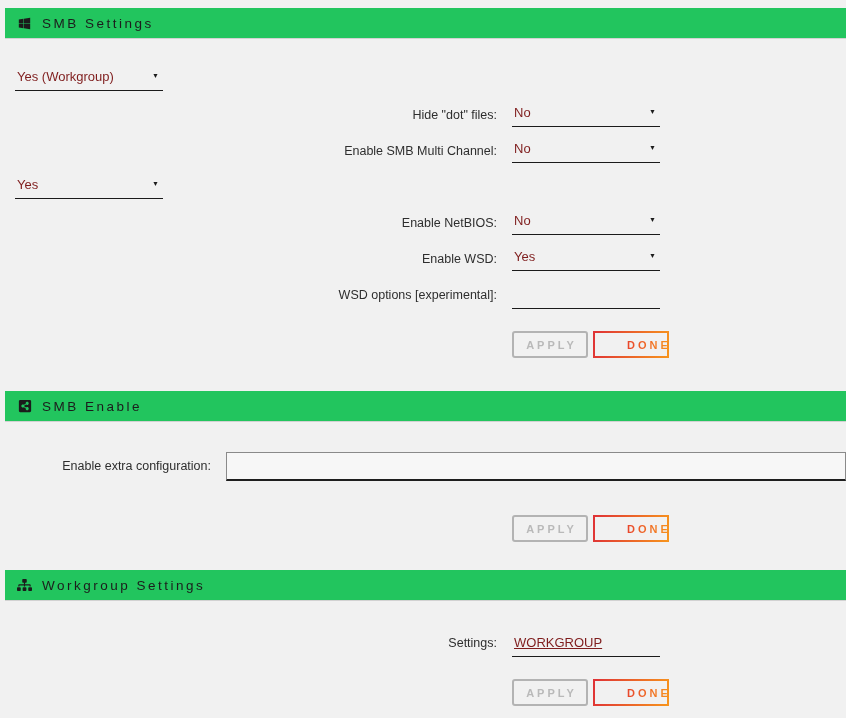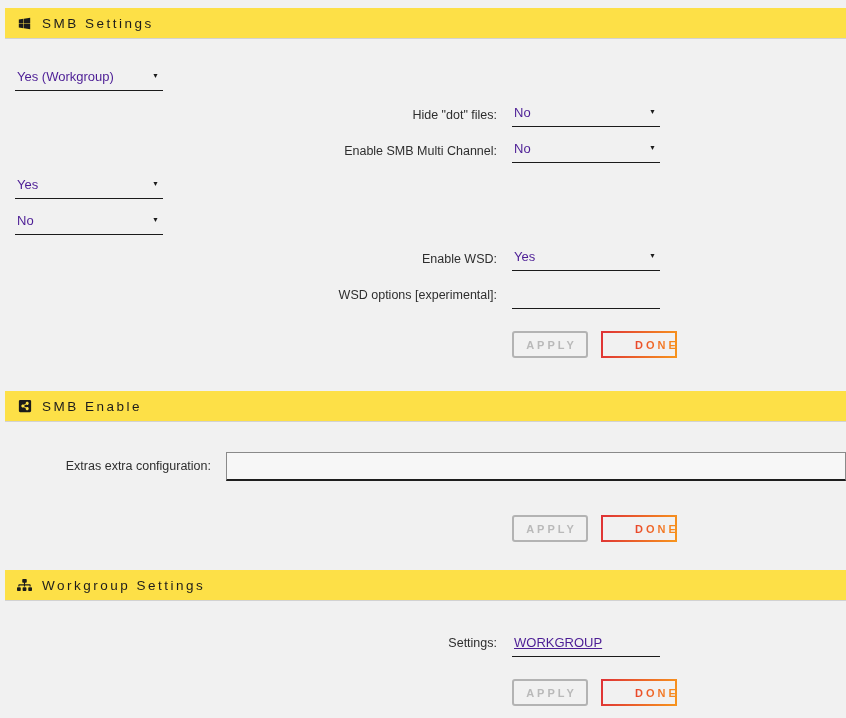--- a/index.html
+++ b/index.html
@@ -8,21 +8,21 @@
     background:#f1f1f1;
     font-family:"Liberation Sans", sans-serif;
     color:#2b2b2b;
   }
   .top-spacer { height:8px; }
 
   
   .section-header {
     margin-left:5px;
     height:31px;
-    background:#fde047;
+    background:#22c55e;
     border-bottom:1px solid #d2d2d2;
     display:flex;
     align-items:center;
     padding-left:12px;
   }
   .section-header .hdr-icon {
     width:15px; height:15px;
     display:inline-flex; align-items:center; justify-content:center;
     margin-right:10px;
     color:#1b1b1b;
@@ -44,21 +44,21 @@
     font-size:12.5px;
     color:#2e2e2e;
     padding-top:2px;
     line-height:16px;
   }
   .control { margin-left:15px; position:relative; }
 
   .field-select, .field-text {
     width:148px;
     font-size:13px;
-    color:#4c1d95;
+    color:#7f1d1d;
     line-height:16px;
     min-height:16px;
     padding:0 14px 5px 2px;
     border-bottom:1px solid #1b1b1b;
     background:transparent;
     cursor:pointer;
   }
   .field-text {
     border-top:none; border-left:none; border-right:none;
     font-family:"Liberation Sans", sans-serif;
@@ -83,21 +83,21 @@
     border-bottom:2px solid #1e1e1e;
     resize:none;
     outline:none;
     font-family:"Liberation Sans", sans-serif;
     font-size:13px;
     padding:2px 4px;
   }
   .label-pad { padding-top:6px; }
 
   
-  .btn-row { margin-left:512px; display:flex; gap:13px; margin-top:22px; }
+  .btn-row { margin-left:512px; display:flex; gap:5px; margin-top:22px; }
   .btn-row.after-textarea { margin-top:30px; }
   .btn {
     width:76px; height:27px;
     display:flex; align-items:center; justify-content:center;
     font-family:"Liberation Sans", sans-serif;
     font-size:11px; font-weight:bold;
     letter-spacing:3px;
     background:transparent;
     cursor:pointer;
     text-indent:3px; 
@@ -158,20 +158,21 @@
         <span class="caret">▼</span>
       </div>
     </div>
     <div class="row">
       <div class="control">
         <div class="field-select">Yes</div>
         <span class="caret">▼</span>
       </div>
     </div>
     <div class="row">
+      <div class="row-label">Enable NetBIOS:</div>
       <div class="control">
         <div class="field-select">No</div>
         <span class="caret">▼</span>
       </div>
     </div>
     <div class="row">
       <div class="row-label">Enable WSD:</div>
       <div class="control">
         <div class="field-select">Yes</div>
         <span class="caret">▼</span>
@@ -198,21 +199,21 @@
     <span class="hdr-icon">
       <svg width="14" height="14" viewBox="0 0 448 512">
           <path d="M448 80v352c0 26.5-21.5 48-48 48H48c-26.5 0-48-21.5-48-48V80c0-26.5 21.5-48 48-48h352c26.5 0 48 21.5 48 48zM304 296c-14.562 0-27.823 5.561-37.783 14.671l-67.958-40.775a56.339 56.339 0 0 0 0-27.793l67.958-40.775C276.177 210.439 289.438 216 304 216c30.928 0 56-25.072 56-56s-25.072-56-56-56-56 25.072-56 56c0 4.797.605 9.453 1.74 13.897l-67.958 40.775C171.823 205.561 158.562 200 144 200c-30.928 0-56 25.072-56 56s25.072 56 56 56c14.562 0 27.823-5.561 37.783-14.671l67.958 40.775a56.088 56.088 0 0 0-1.74 13.897c0 30.928 25.072 56 56 56s56-25.072 56-56-25.073-56-56.001-56z"></path>
         </svg>
     </span>
     <span class="section-title">SMB Enable</span>
   </div>
 
   <div class="form section-footer">
     <div class="row">
-      <div class="row-label label-pad">Extras extra configuration:</div>
+      <div class="row-label label-pad">Enable extra configuration:</div>
       <div class="control">
         <textarea class="field-textarea" style=""></textarea>
       </div>
     </div>
 
     <div class="btn-row after-textarea">
       <button class="btn btn-apply">APPLY</button>
       <button class="btn btn-done">
           <span>DONE</span>
         </button>

